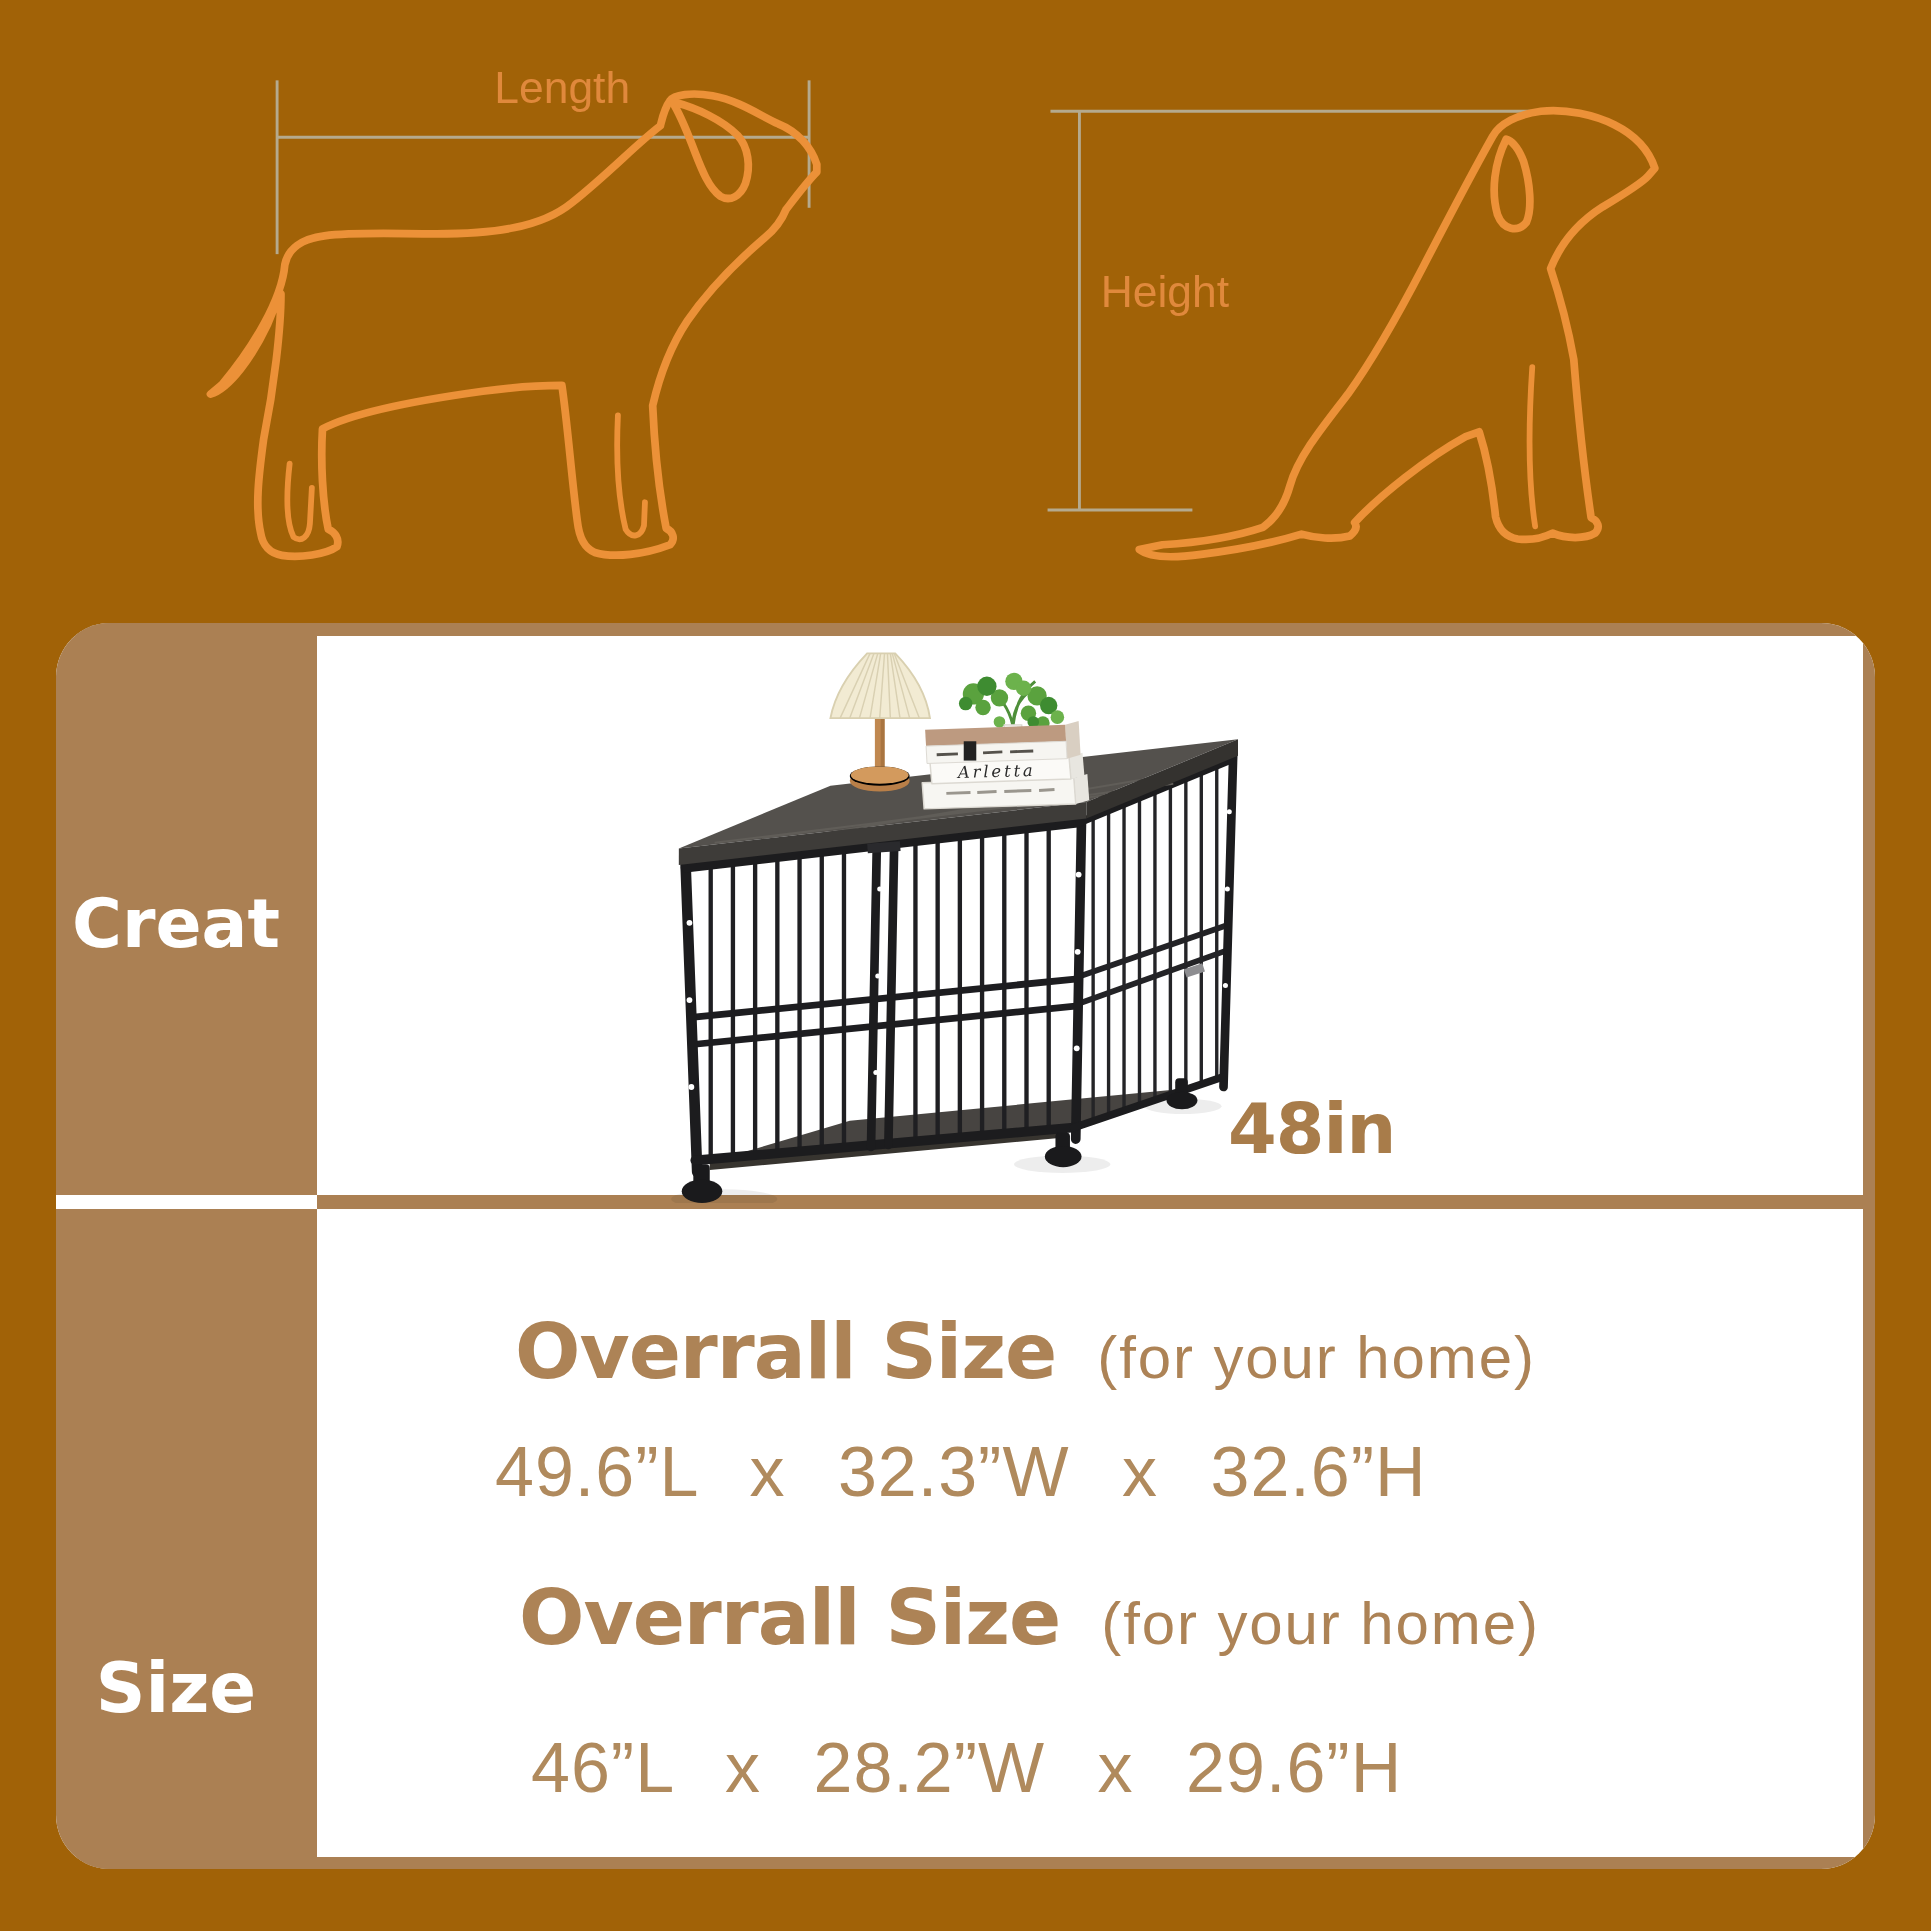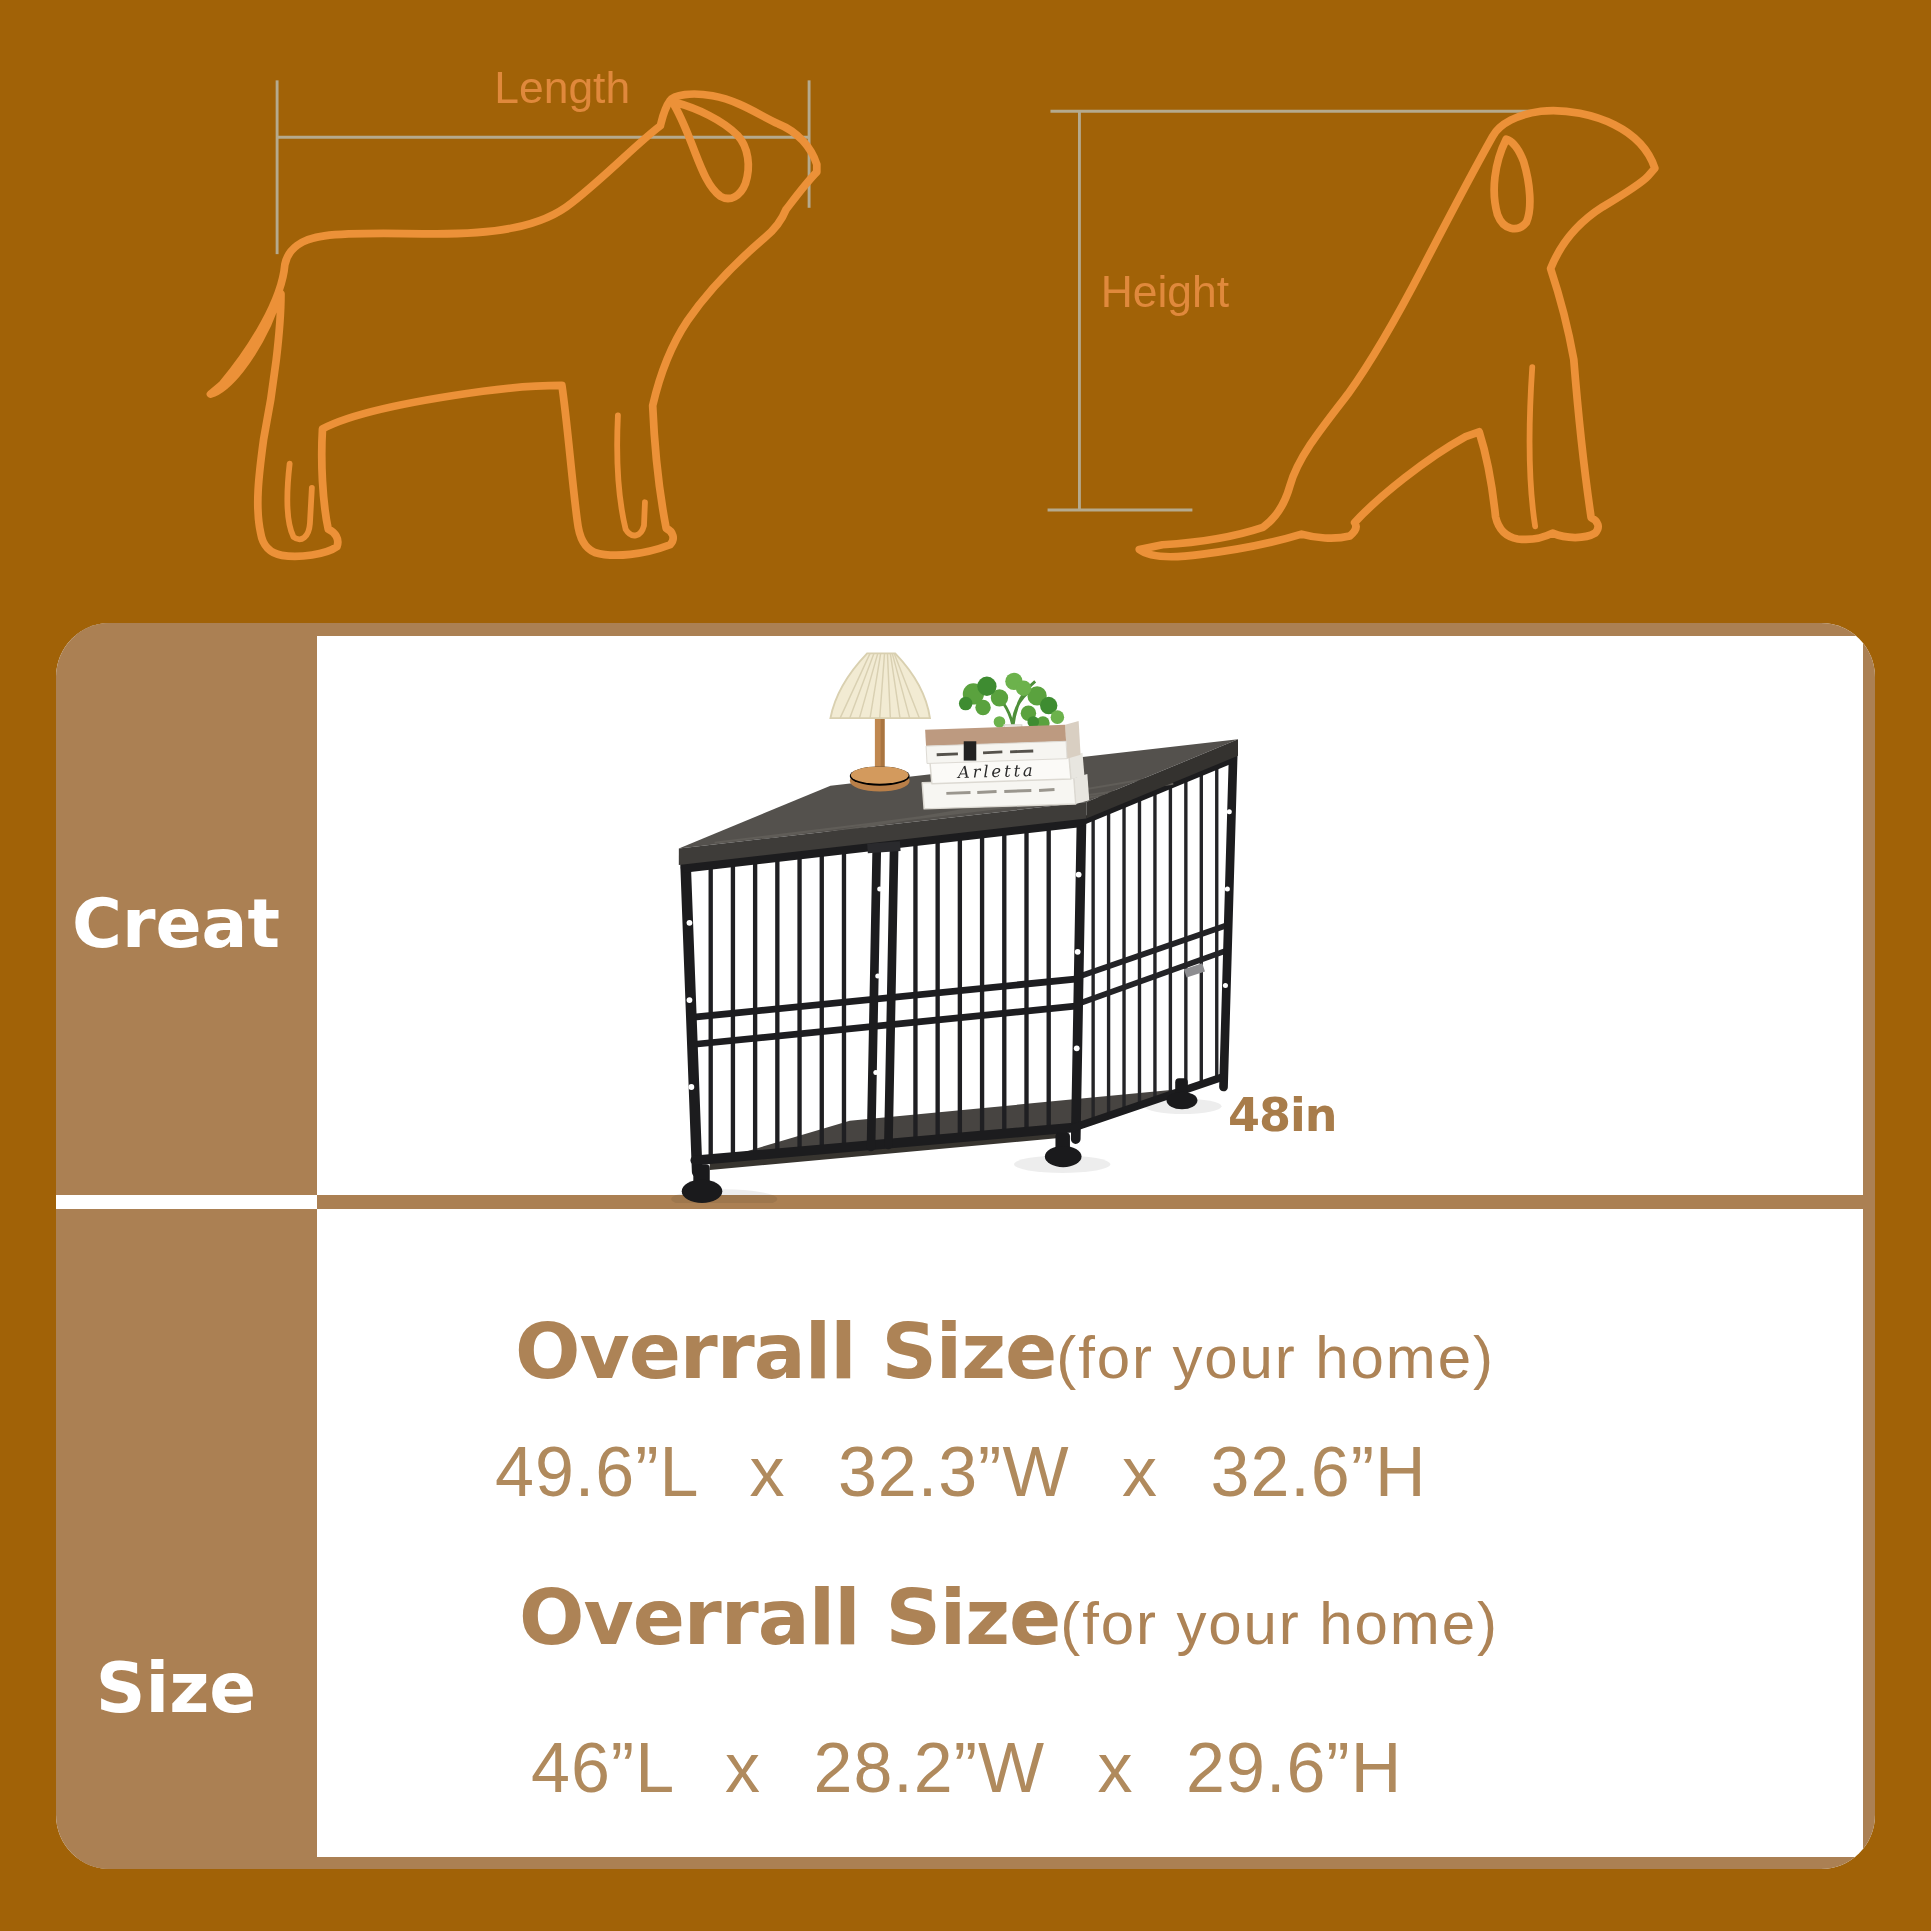--- a/index.html
+++ b/index.html
@@ -21,27 +21,27 @@
   .bar-right{position:absolute;right:0;top:0;width:11.6px;height:1246px;background:#ab8053;}
   .bar-bottom{position:absolute;left:0;bottom:0;width:1819px;height:11.6px;background:#ab8053;}
   .sidebar-gap{position:absolute;left:0;top:572px;width:261px;height:13.5px;background:#ffffff;}
   .content-divider{position:absolute;left:261px;top:572px;width:1558px;height:13.5px;background:#ab8053;}
 
   .side-label{position:absolute;left:0;width:240px;text-align:center;color:#ffffff;
               font-family:"DejaVu Sans","Liberation Sans",sans-serif;font-weight:bold;}
   .side-label.creat{top:261px;font-size:68px;}
   .side-label.size{top:1025px;font-size:69px;}
 
-  .size-tag{position:absolute;left:1172px;top:465px;color:#a87c4a;font-size:46px;font-weight:bold;
+  .size-tag{position:absolute;left:1172px;top:465px;color:#a87c4a;font-size:70px;font-weight:bold;
             font-family:"DejaVu Sans","Liberation Sans",sans-serif;letter-spacing:-1px;}
 
   .sz-head{position:absolute;white-space:nowrap;color:#ad8356;}
   .sz-head .t{font-family:"DejaVu Sans","Liberation Sans",sans-serif;font-weight:bold;font-size:77px;
               letter-spacing:-1px;}
-  .sz-head .n{font-family:"Liberation Sans",sans-serif;font-size:60px;letter-spacing:1.9px;}
+  .sz-head .n{font-family:"Liberation Sans",sans-serif;font-size:60px;margin-left:41px;letter-spacing:1.9px;}
   .sz-head.overall{left:459px;top:684px;}
   .sz-head.internal{left:463px;top:950px;}
   .sz-dims{position:absolute;color:#b08a5d;font-size:70px;white-space:pre;letter-spacing:1px;
            font-family:"Liberation Sans",sans-serif;word-spacing:5.8px;}
   .sz-dims.overall{left:439px;top:809px;}
   .sz-dims.internal{left:475px;top:1105px;}
 </style>
 </head>
 <body>
 

